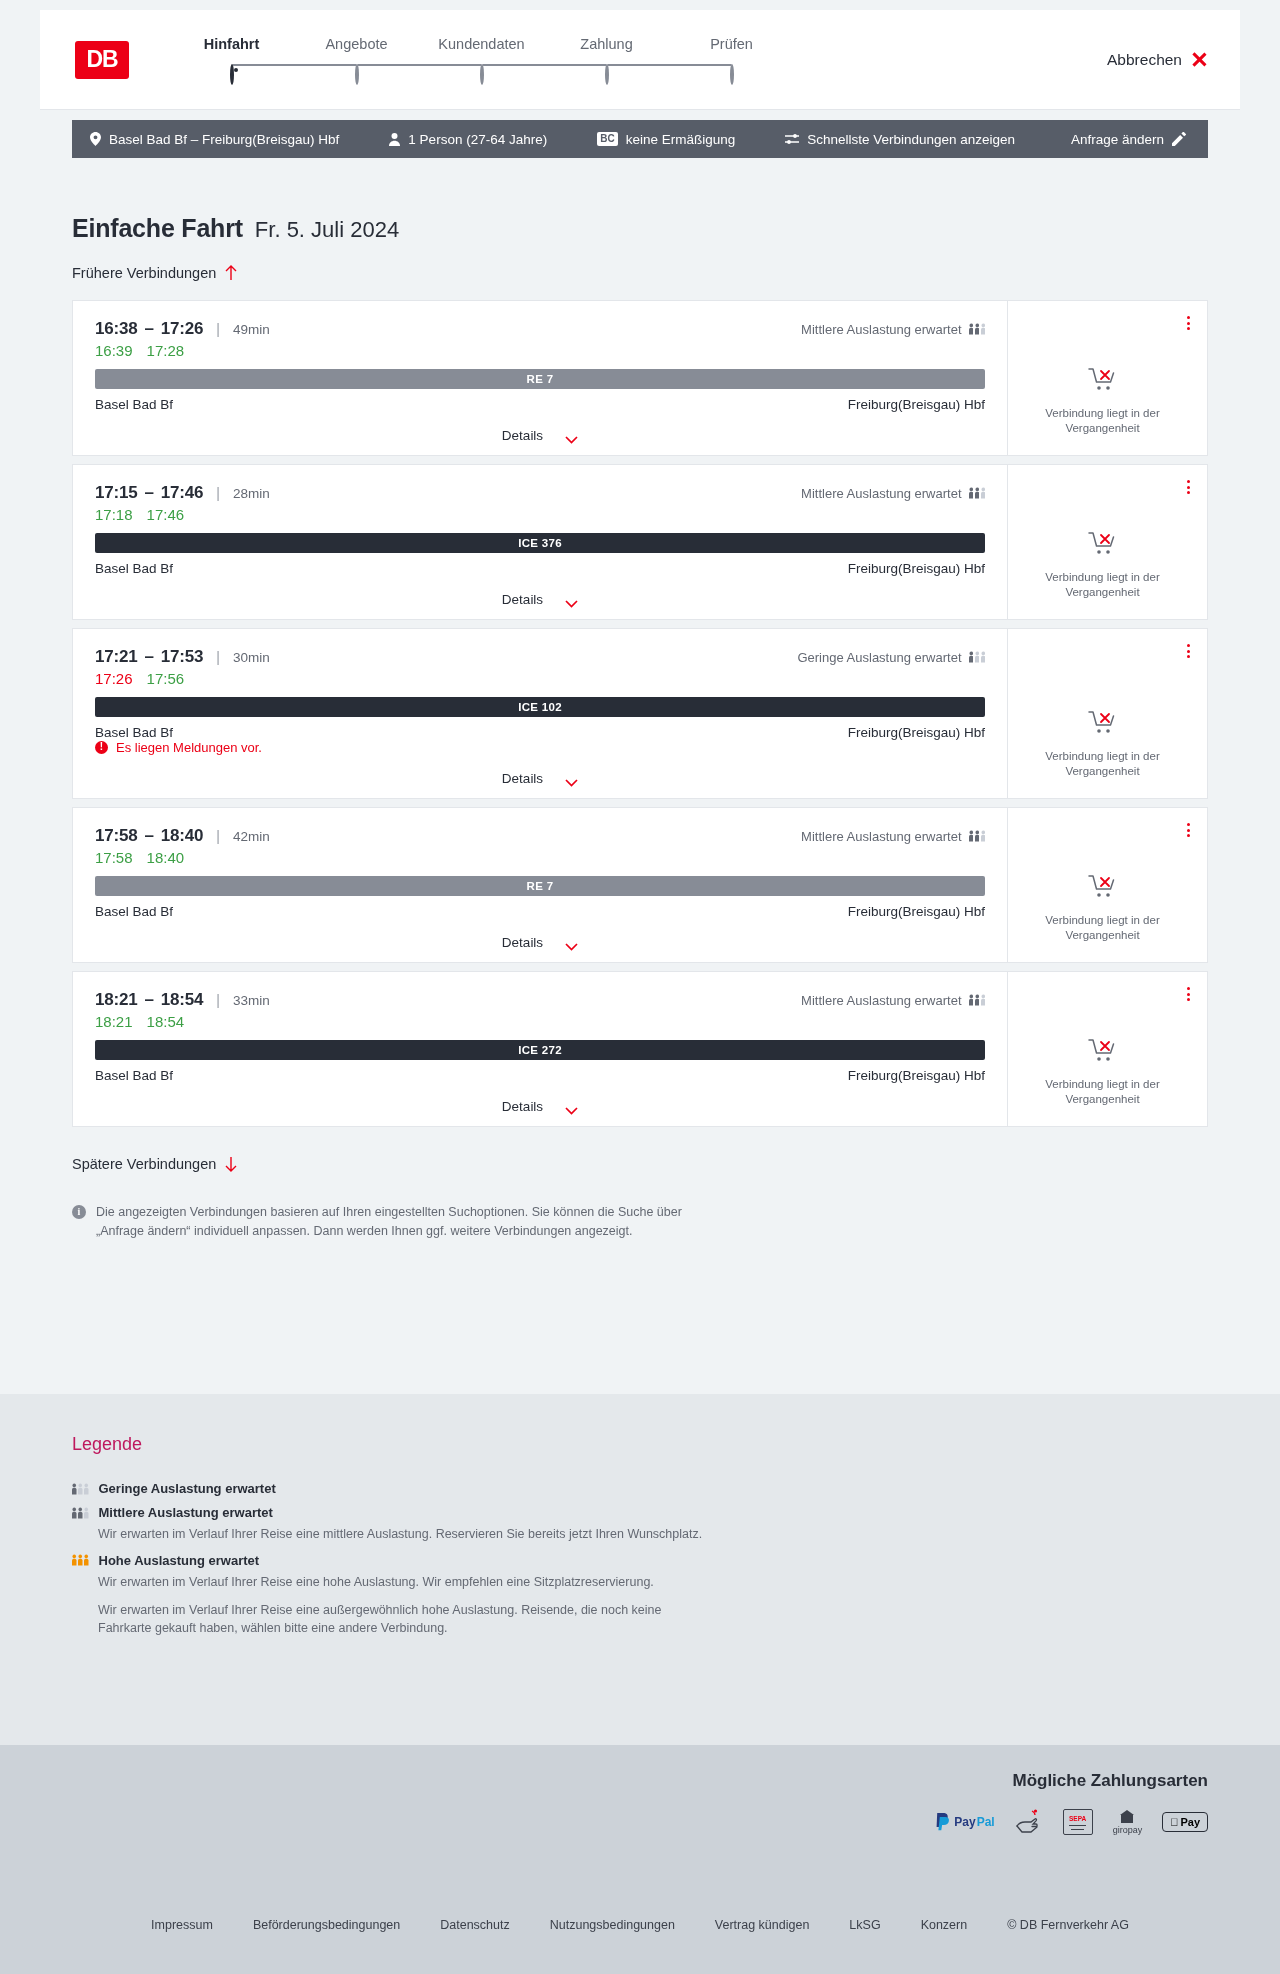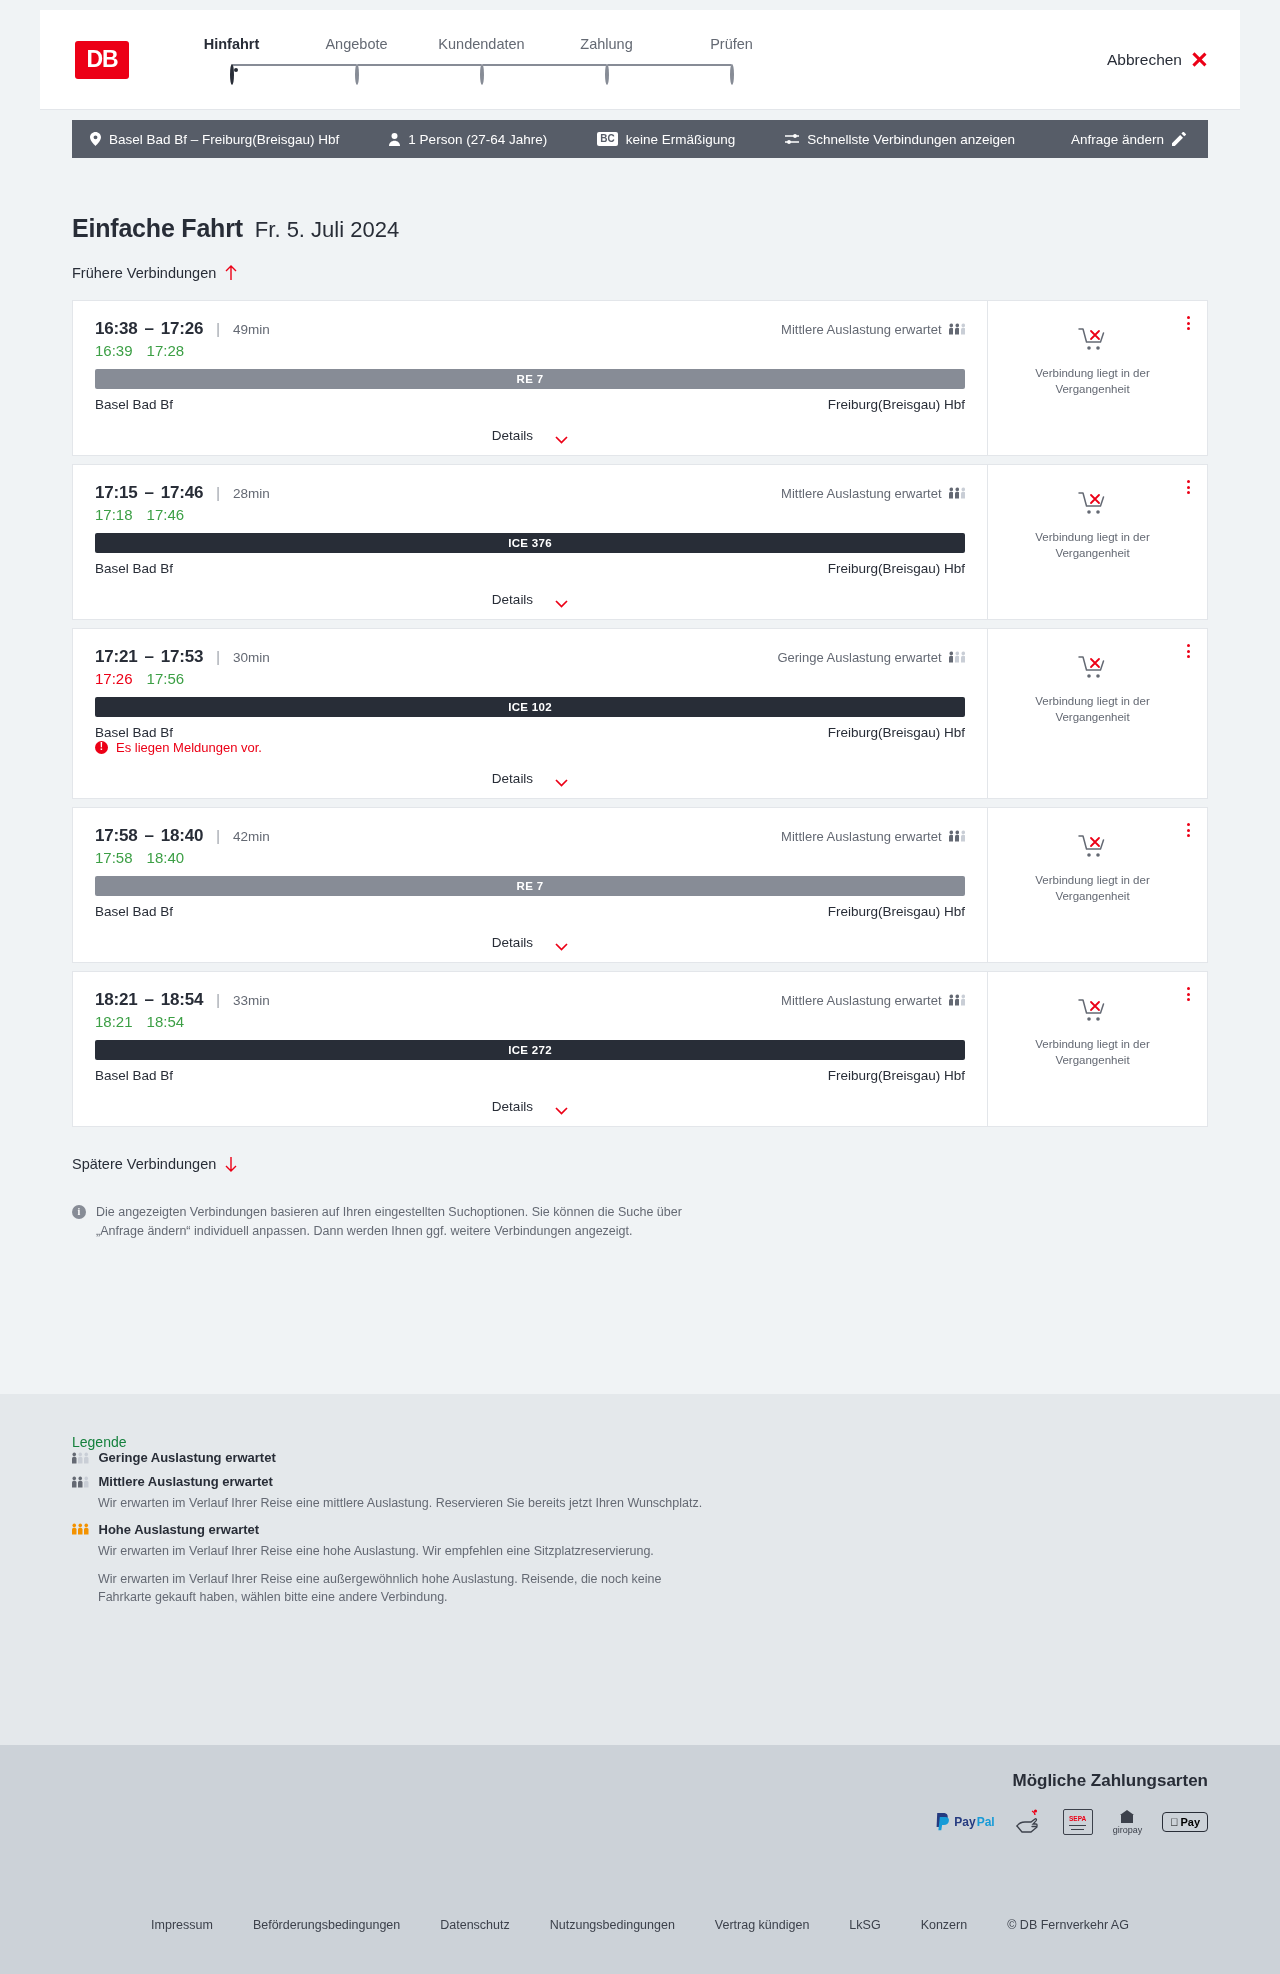--- a/index.html
+++ b/index.html
@@ -101,22 +101,22 @@
   .arrow-up, .arrow-down { width: 12px; height: 16px; display: inline-block; }
 
   
   .cards { margin-top: 18px; }
   .card {
     display: flex; background: #fff; border: 1px solid #e3e6ea;
     margin-bottom: 8px; position: relative;
   }
   .card-main { flex: 1; padding: 18px 22px 0 22px; position: relative; }
   .card-side {
-    width: 220px; border-left: 1px solid #e3e6ea;
-    display: flex; flex-direction: column; align-items: center; justify-content: flex-start;
+    width: 200px; border-left: 1px solid #e3e6ea;
+    display: flex; flex-direction: column; align-items: center; justify-content: flex-end;
     position: relative; padding: 26px 14px 18px 4px;
   }
   .row-times { display: flex; align-items: center; }
   .tp { font-size: 17px; font-weight: bold; letter-spacing: -0.2px; }
   .sep { color: #9ba0a8; margin: 0 13px; font-size: 14px; }
   .dur { font-size: 13.5px; color: #646973; }
   .occ {
     margin-left: auto; display: flex; align-items: center; gap: 7px;
     font-size: 13px; color: #646973;
   }
@@ -180,21 +180,21 @@
     color: #fff; font-size: 10px; font-weight: bold; line-height: 14px;
     font-family: "Liberation Serif", serif;
   }
 
   
   .legend-sec {
     position: absolute; left: 0; top: 1394px; width: 1280px; height: 351px;
     background: #e4e8eb;
   }
   .legend-inner { position: absolute; left: 72px; top: 0; width: 1136px; padding-top: 40px; }
-  .legend-title { font-size: 14px; color: #15803d; }
+  .legend-title { font-size: 18px; color: #be185d; margin-bottom: 26px; }
   .leg-item { margin-bottom: 9px; }
   .leg-head { display: flex; align-items: center; gap: 10px; }
   .leg-label { font-size: 13px; font-weight: bold; color: #282d37; }
   .leg-desc { font-size: 12.5px; color: #646973; margin-left: 26px; margin-top: 5px; line-height: 1.5; max-width: 610px; }
 
   
   .pay-sec {
     position: absolute; left: 0; top: 1745px; width: 1280px; height: 133px;
     background: #ccd2d8;
   }

